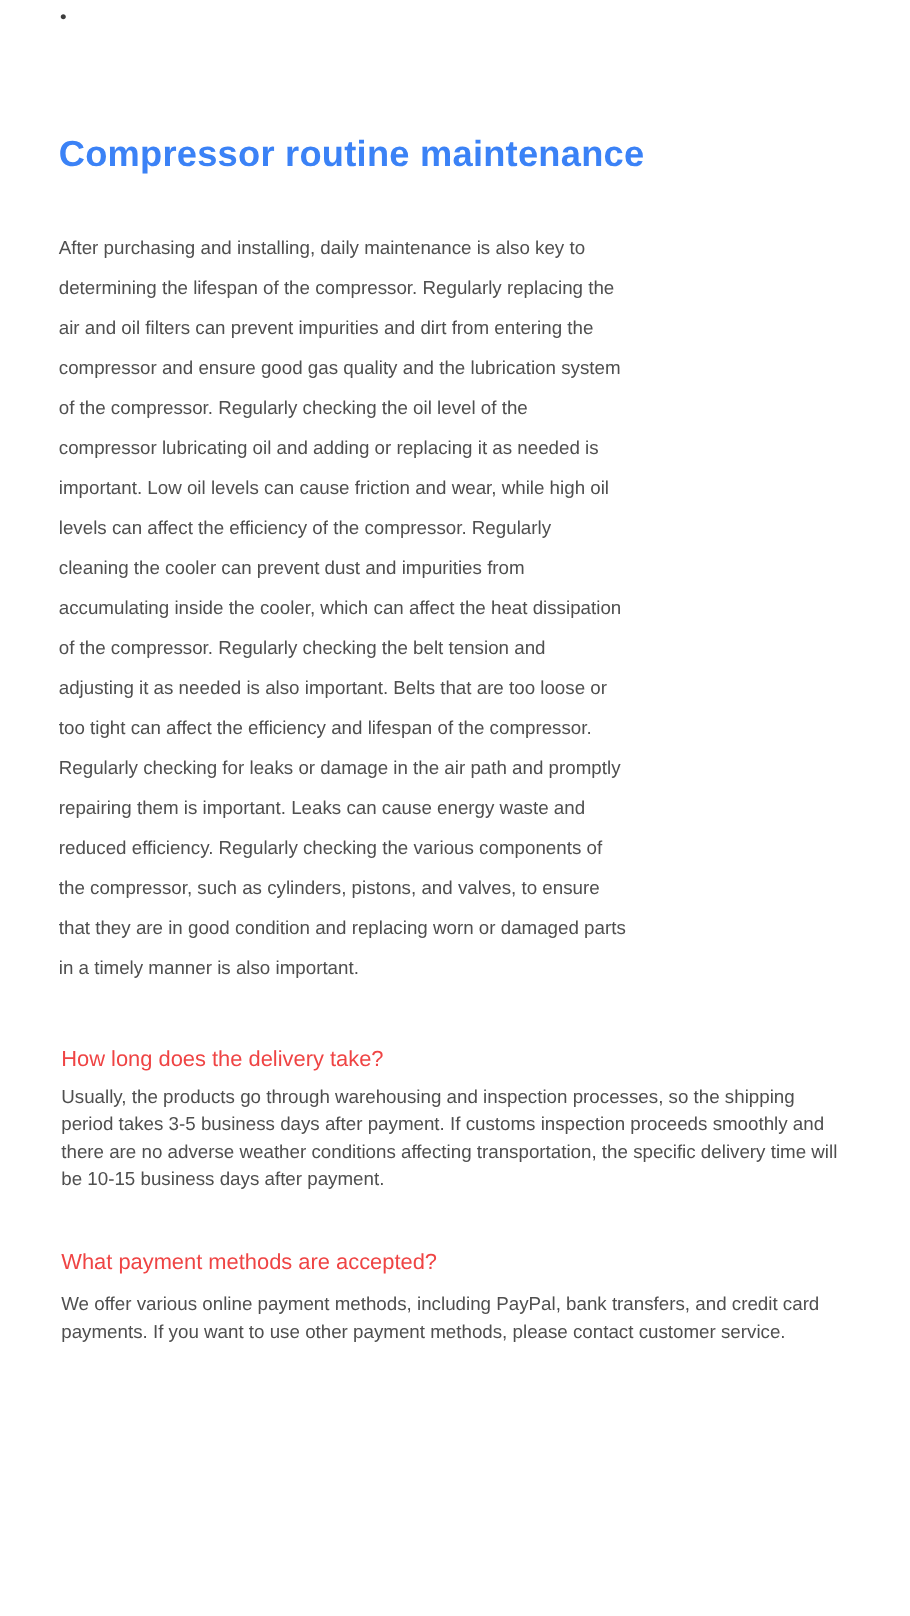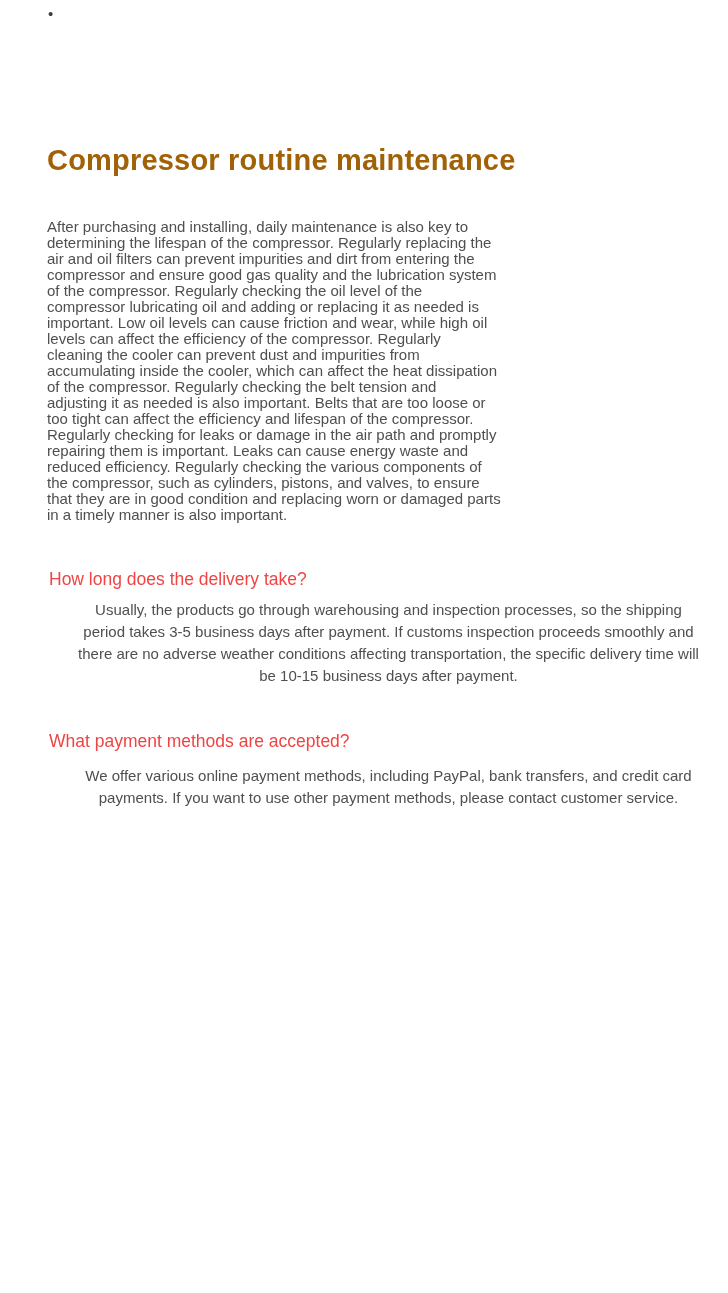--- a/index.html
+++ b/index.html
@@ -31,33 +31,33 @@
     flex: 0 0 19px;
   }
   .bullet-text {
     font-size: 15px;
     line-height: 26px;
     color: #4f4f4f;
   }
 
   
   .h1-title {
-    margin-top: 116px;
+    margin-top: 80px;
     margin-left: 47px;
     font-size: 29px;
     line-height: 34px;
     font-weight: bold;
-    color: #a16207;
+    color: #3b82f6;
     letter-spacing: 0.2px;
   }
   .maintenance-paragraph {
     margin-top: 42px;
     margin-left: 47px;
     font-size: 15px;
-    line-height: 16px;
+    line-height: 32px;
     color: #4f4f4f;
   }
 
   
   .h2-title {
     margin-top: 177px;
     margin-left: 49px;
     font-size: 27px;
     line-height: 32px;
     font-weight: bold;
@@ -70,21 +70,20 @@
     font-weight: normal;
     color: #ef4444;
   }
   .faq-q1 { margin-top: 44px; }
   .faq-q2 { margin-top: 42px; }
   .faq-answer {
     margin-left: 49px;
     font-size: 15px;
     line-height: 22px;
     color: #4f4f4f;
-    text-align: center;
   }
   .faq-a1 { margin-top: 8px; }
   .faq-a2 { margin-top: 12px; }
 </style>
 </head>
 <body>
 
 <main>
 
   <div class="bullet-row">

